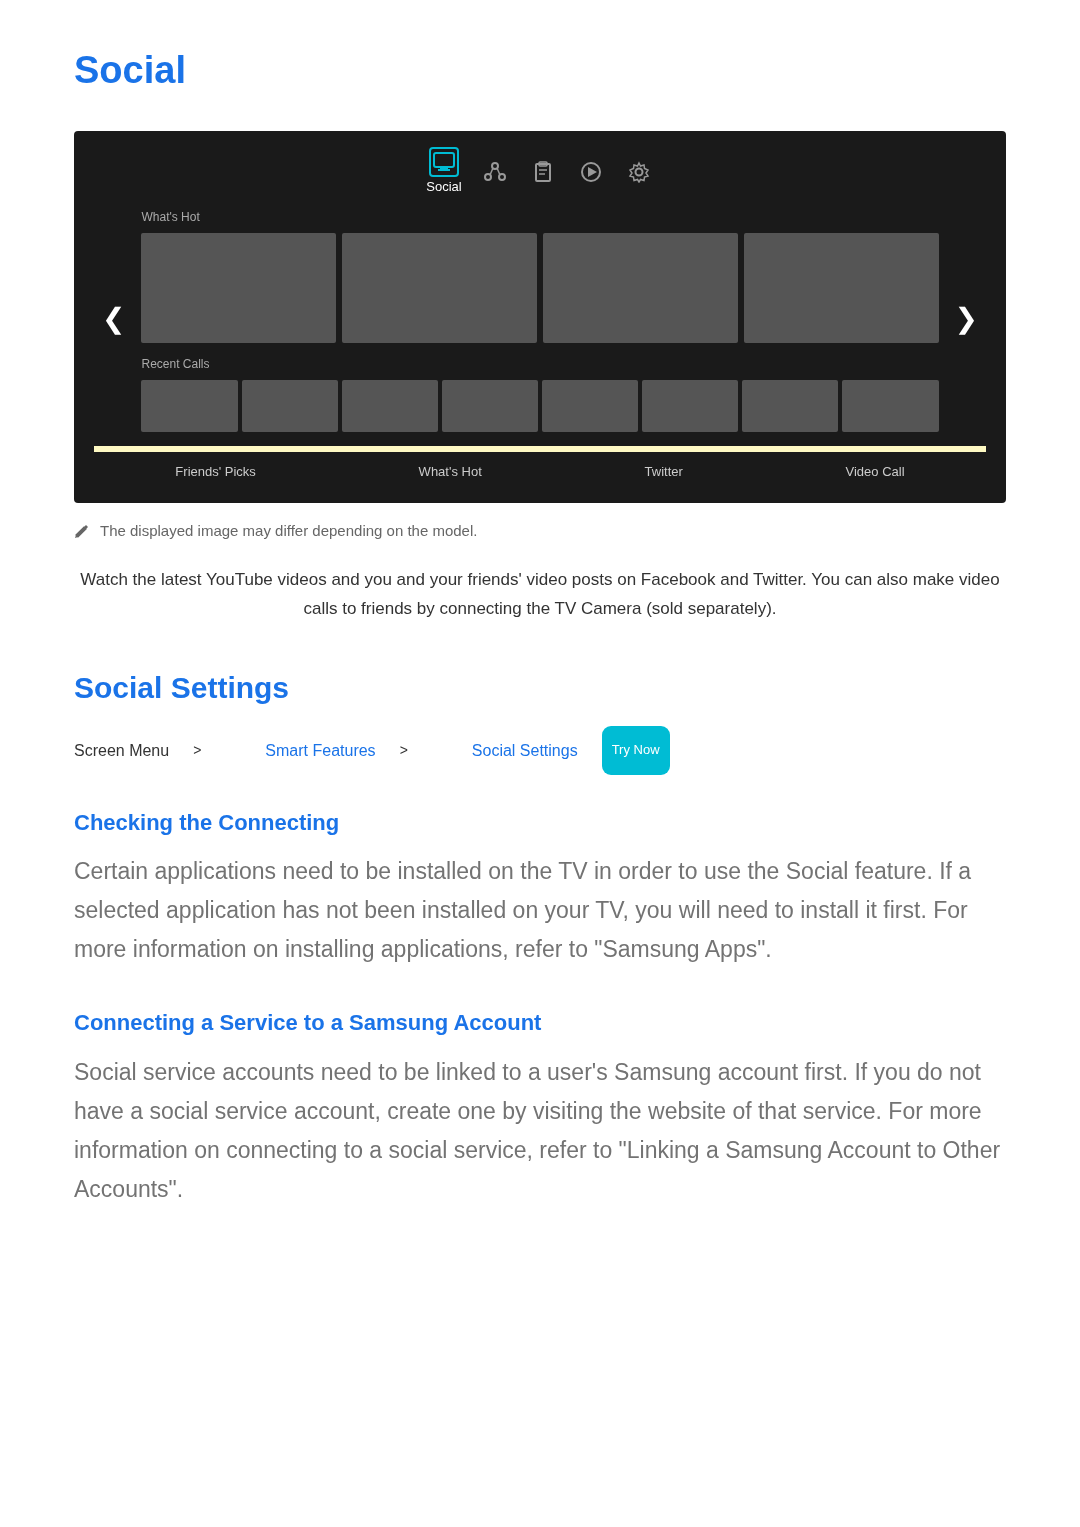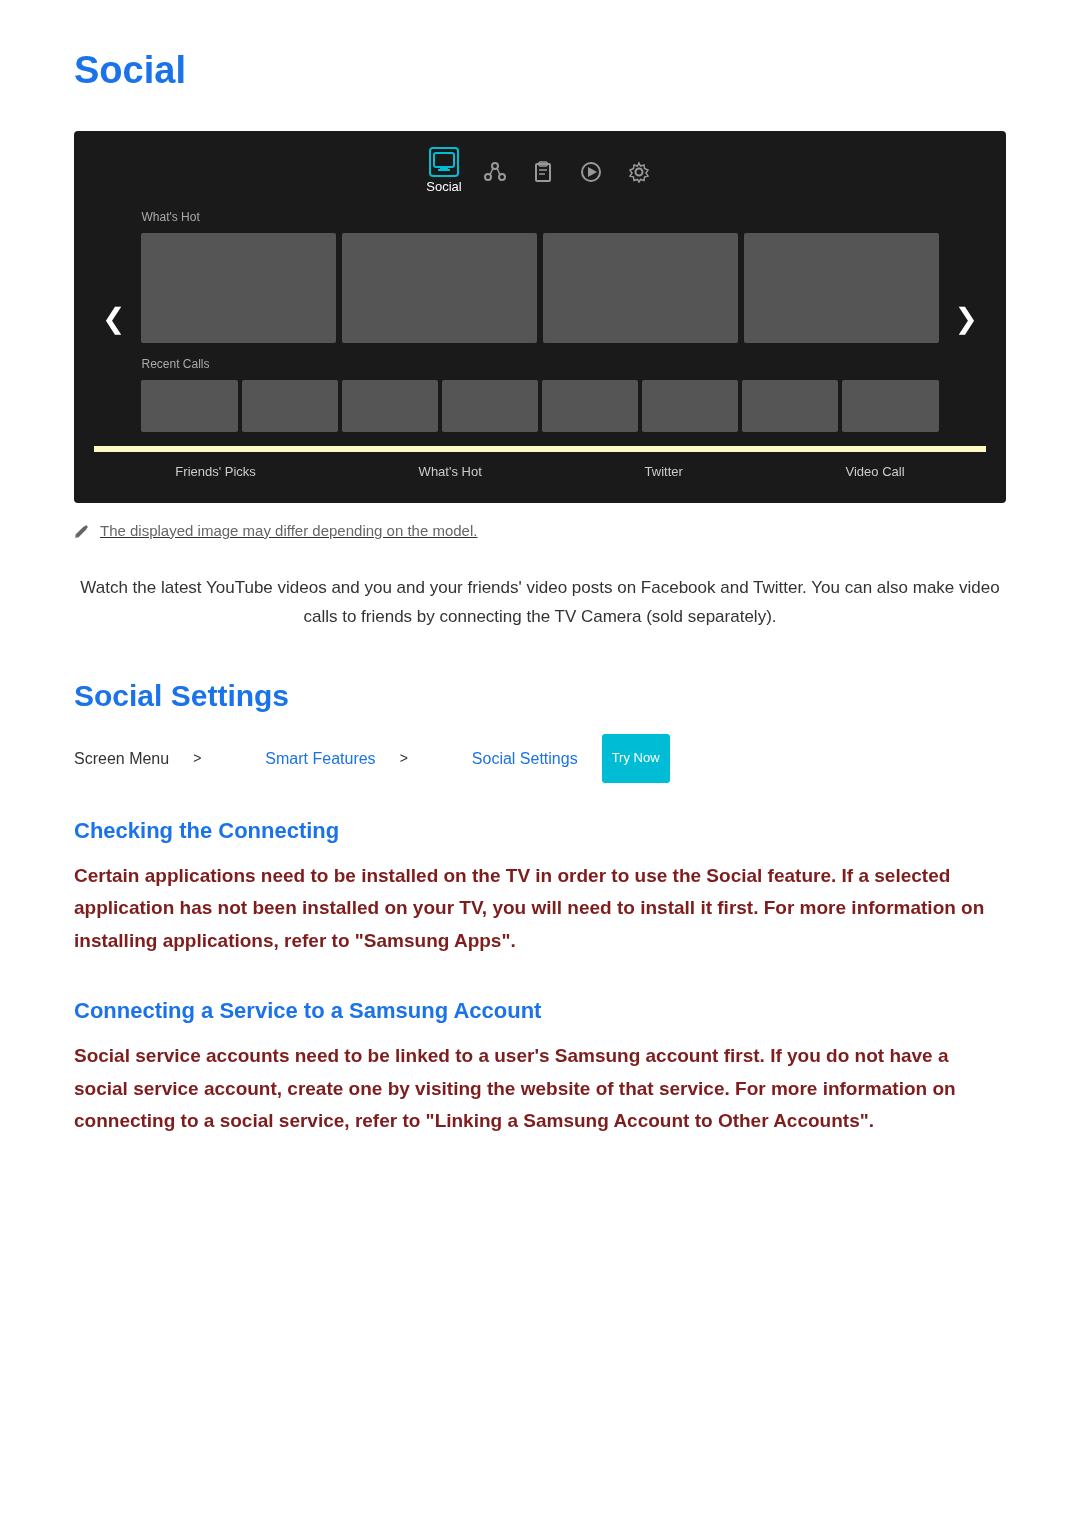--- a/index.html
+++ b/index.html
@@ -133,22 +133,21 @@
       color: #cccccc;
       font-size: 13px;
       text-align: center;
     }
 
     
     .note-row {
       display: flex;
       align-items: flex-start;
       gap: 10px;
-      margin-bottom: 28px;
-      text-decoration: underline;
+      margin-bottom: 20px;
     }
 
     .note-icon {
       color: #666;
       font-size: 16px;
       margin-top: 2px;
       flex-shrink: 0;
     }
 
     .note-text {
@@ -191,37 +190,36 @@
     .breadcrumb-separator {
       color: #333333;
       font-size: 14px;
     }
 
     .try-now-badge {
       background: #00bcd4;
       color: #ffffff;
       font-size: 13px;
       padding: 14px 10px;
-      border-radius: 3px;
+      border-radius: 9px;
       font-weight: normal;
     }
 
     .subsection-title {
       color: #1a73e8;
       font-size: 22px;
       font-weight: bold;
       margin-bottom: 12px;
     }
 
     .subsection-text {
-      font-size: 19px;
-      color: #7f1d1d;
+      font-size: 23px;
+      color: #737373;
       line-height: 1.7;
       margin-bottom: 36px;
-      font-weight: bold;
     }
   </style>
 </head>
 <body>
 
 <h1 class="page-title">Social</h1>
 
 <div class="tv-screen">
 
   <div class="tv-nav-bar">

